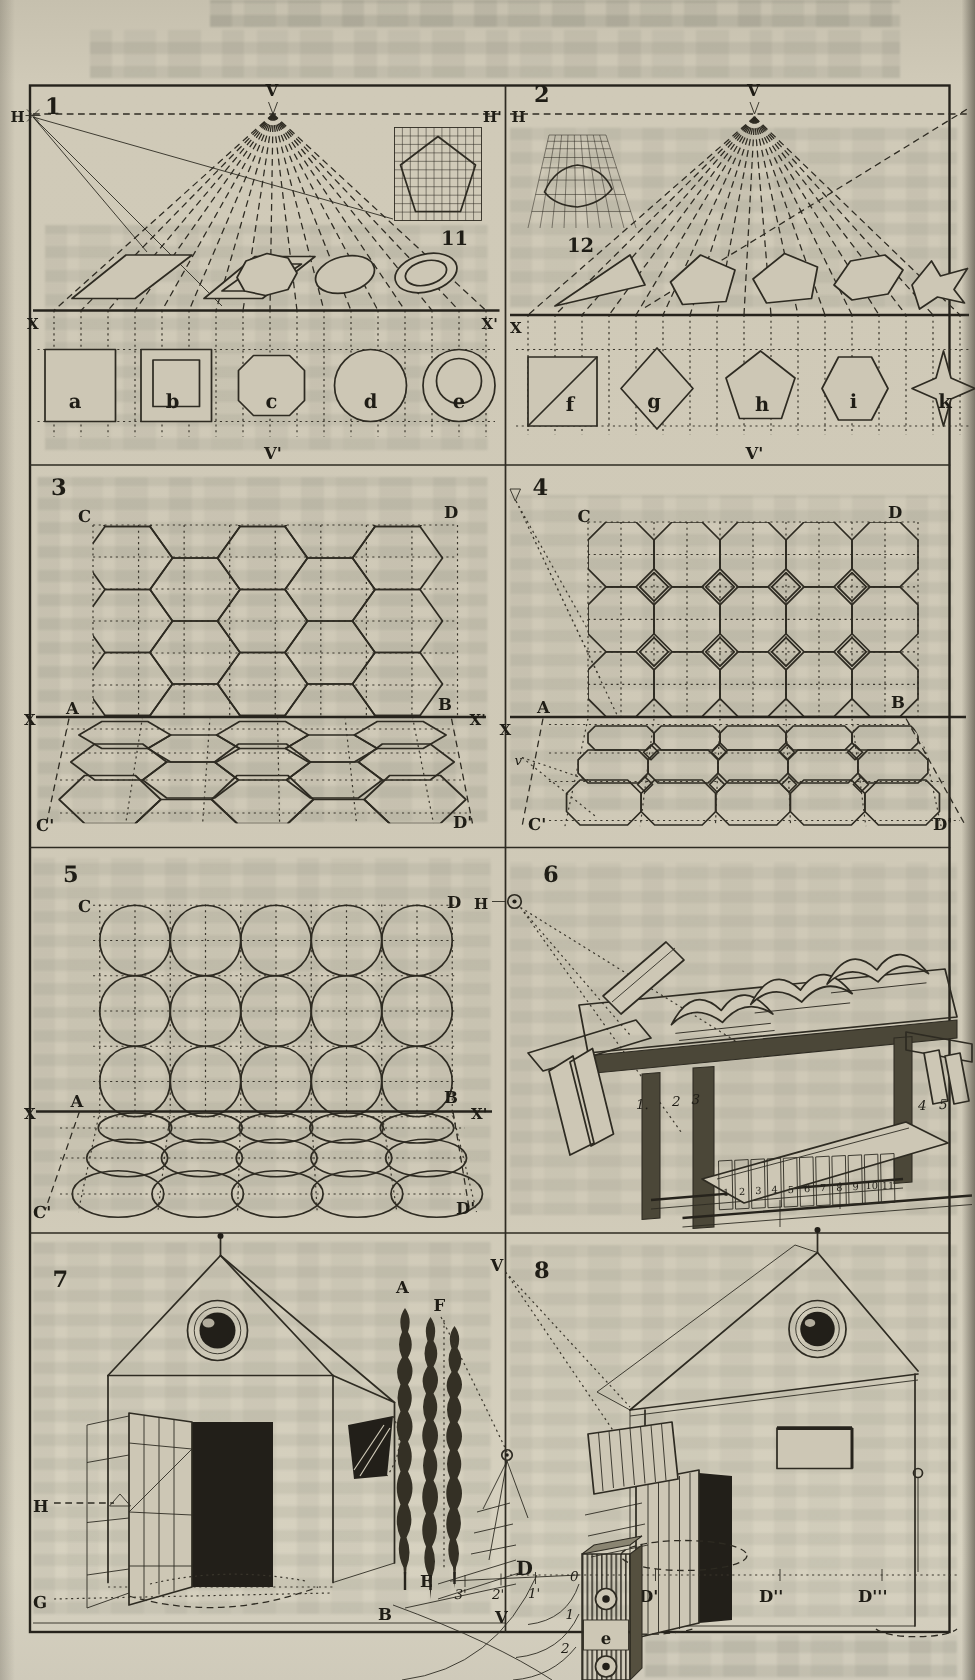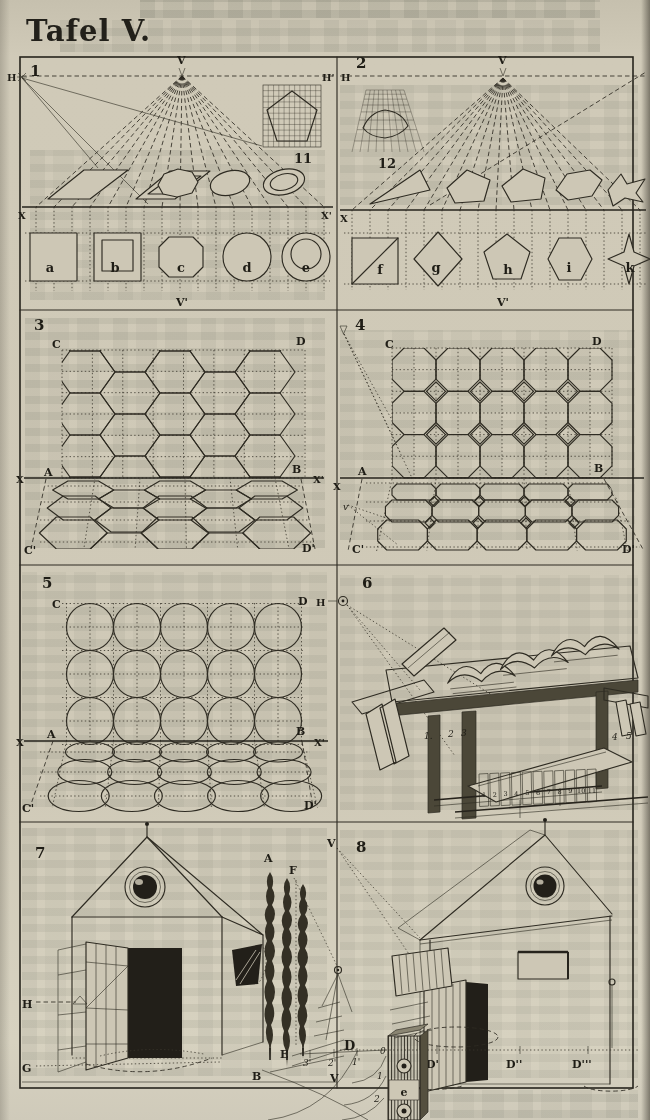--- a/index.html
+++ b/index.html
@@ -46,21 +46,20 @@
   <div class="bleed" style="left:30px;top:150px;width:295px;height:150px;opacity:.5"></div>
   <div class="bleed" style="left:340px;top:85px;width:298px;height:120px;opacity:.5"></div>
   <div class="bleed" style="left:25px;top:318px;width:300px;height:230px;opacity:.55"></div>
   <div class="bleed" style="left:340px;top:330px;width:295px;height:210px;opacity:.5"></div>
   <div class="bleed" style="left:22px;top:572px;width:305px;height:235px;opacity:.5"></div>
   <div class="bleed" style="left:340px;top:575px;width:298px;height:235px;opacity:.45"></div>
   <div class="bleed" style="left:22px;top:828px;width:305px;height:248px;opacity:.5"></div>
   <div class="bleed" style="left:340px;top:830px;width:298px;height:248px;opacity:.45"></div>
   <div class="bleed" style="left:430px;top:1090px;width:208px;height:28px;opacity:.6"></div>
 
-  <div class="title">Tafel V.</div>
 
   <svg width="650" height="1120" viewBox="0 0 650 1120">
     <defs>
       <clipPath id="c3w">
           <rect x="62" y="350" width="243" height="128"></rect>
         </clipPath>
       <clipPath id="c3f">
           <path d="M46,479 L301,479 L315,549 L31,549 Z"></path>
         </clipPath>
       <clipPath id="c4w">

